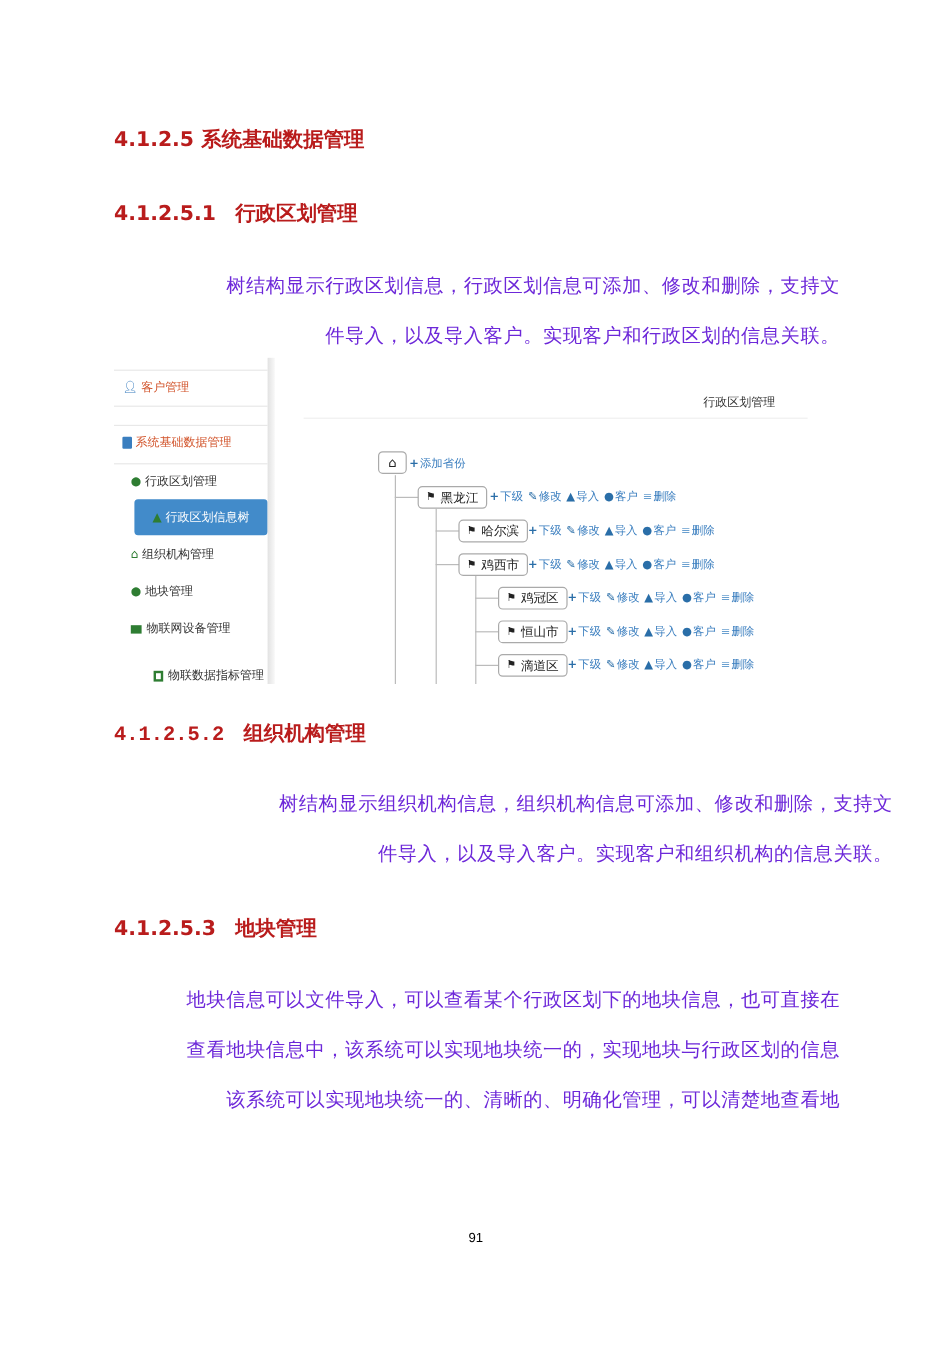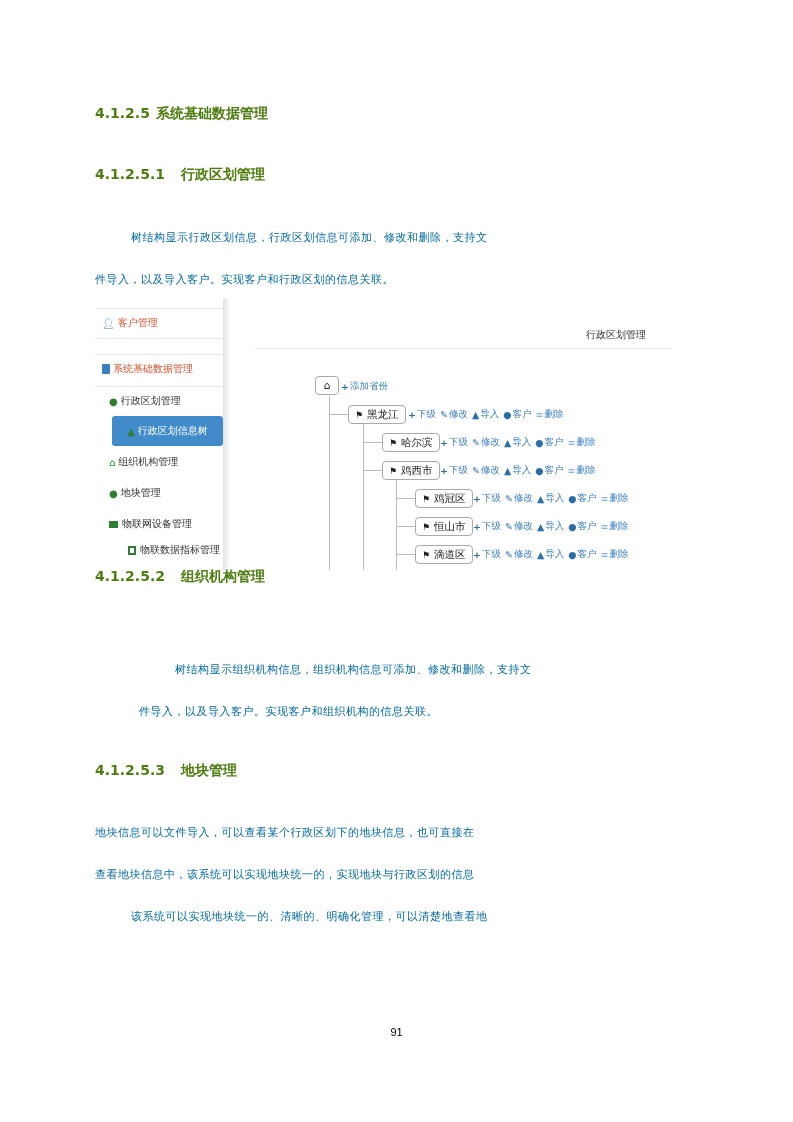--- a/index.html
+++ b/index.html
@@ -1,22 +1,22 @@
 <!DOCTYPE html>
 <html><head>
 <meta charset="utf-8">
 <style>
   html, body { margin: 0; padding: 0; background: #ffffff; }
   body { width: 793px; height: 1122px; position: relative; overflow: hidden;
          font-family: "DejaVu Serif", "Liberation Serif", serif; color: #000; }
   .h { position: absolute; left: 95px; font-family: "DejaVu Sans", "Liberation Sans", sans-serif;
-       font-weight: bold; font-size: 14px; color: #4d7c0f; letter-spacing: 0; }
+       font-weight: bold; font-size: 17px; color: #b91c1c; letter-spacing: 0; }
   .h .num { margin-right: 16px; }
-  .p { position: absolute; left: 95px; width: 605px; font-size: 11px; line-height: 42px;
-       color: #0369a1; letter-spacing: 0.5px; }
+  .p { position: absolute; left: 95px; width: 605px; font-size: 16px; line-height: 42px;
+       color: #6d28d9; letter-spacing: 0.5px; text-align: right; }
   .p .ln { display: block; white-space: nowrap; }
   .p .ind { padding-left: 36px; }
   .page-num { position: absolute; left: 0; width: 793px; top: 1026px; text-align: center;
               font-family: Liberation Sans, sans-serif; font-size: 11px; color: #000; }
 
   
   .fig { position: absolute; left: 95px; top: 298px; width: 600px; height: 272px;
          overflow: hidden; font-family: "DejaVu Sans", "Liberation Sans", sans-serif; background: #fff; }
   .side { position: absolute; left: 0; top: 0; width: 128px; height: 272px; background: #fff; }
   .side-shadow { position: absolute; left: 128px; top: 0; width: 6px; height: 272px;
@@ -87,21 +87,21 @@
       <span>组织机构管理</span>
     </div>
     <div class="ssub" style="top:188px;">
       <span class="ico" style="color:#2e7d32;">●</span>
       <span>地块管理</span>
     </div>
     <div class="ssub" style="top:219px;">
       <span class="ico" style="display:inline-block;width:9px;height:7px;background:#2e7d32;margin-right:4px;"></span>
       <span>物联网设备管理</span>
     </div>
-    <div class="ssub" style="top:245px;padding-left:19px;">
+    <div class="ssub" style="top:258px;padding-left:19px;">
       <span class="ico" style="display:inline-block;width:8px;height:9px;border:2px solid #2e7d32;box-sizing:border-box;margin-right:4px;"></span>
       <span>物联数据指标管理</span>
     </div>
   </div>
   <div class="side-shadow"></div>
 
   <div class="title">行政区划管理</div>
   <div class="hline"></div>
 
   <div class="tline-v" style="left:234px; top:98px; height:174px;"></div>
@@ -278,21 +278,21 @@
         <span class="g">●</span>
         <span>客户</span>
       </span>
     <span class="a">
         <span class="g del">≡</span>
         <span>删除</span>
       </span>
   </div>
 </div>
 
-<div class="h" style="top:568px;">
+<div class="h" style="top:600px;font-family:Liberation Mono, monospace;">
   <span class="num">4.1.2.5.2</span><span>组织机构管理</span>
 </div>
 <div class="p" style="top:649px;margin-left:44px;">
   <span class="ln ind">树结构显示组织机构信息，组织机构信息可添加、修改和删除，支持文</span>
   <span class="ln">件导入，以及导入客户。实现客户和组织机构的信息关联。</span>
 </div>
 
 <div class="h" style="top:762px;">
   <span class="num">4.1.2.5.3</span><span>地块管理</span>
 </div>

